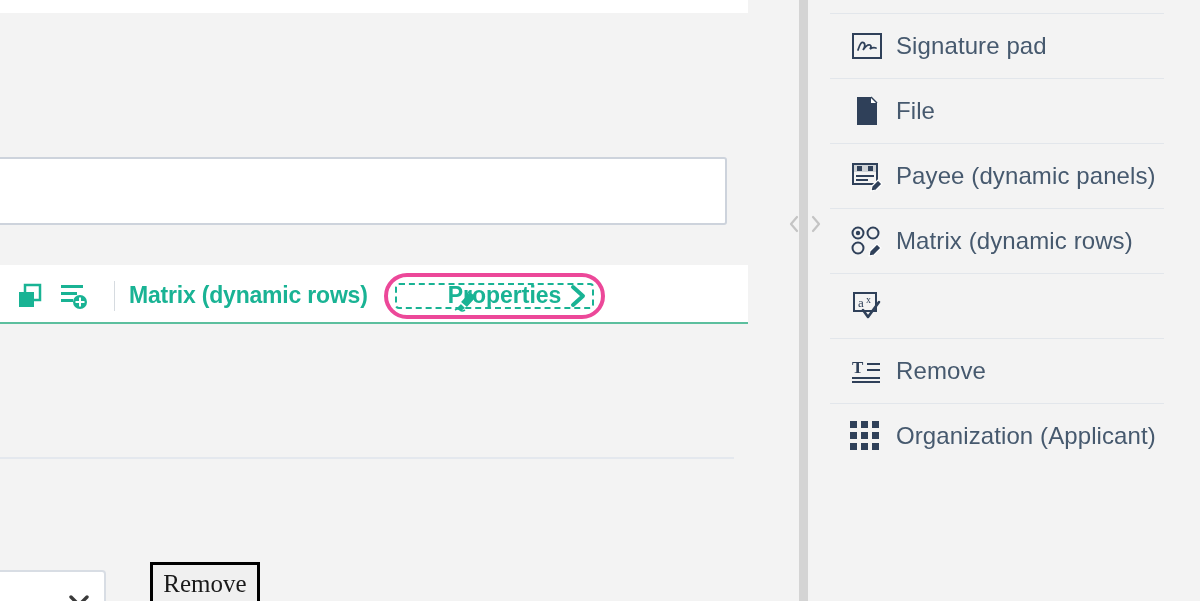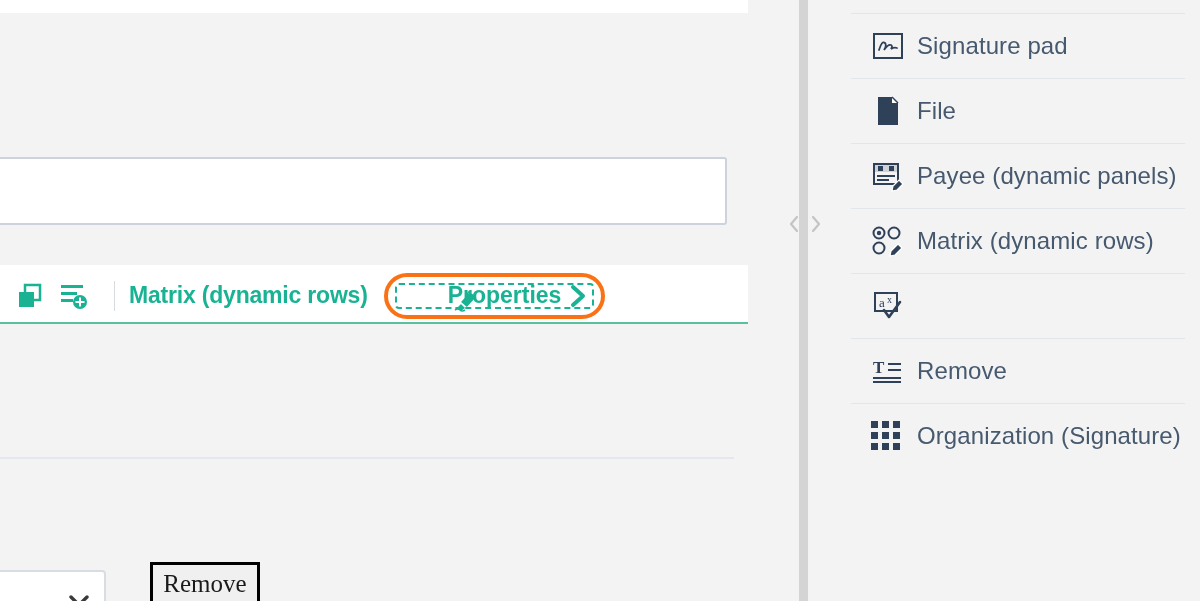--- a/index.html
+++ b/index.html
@@ -41,21 +41,21 @@
     color: #19b394; font-size: 23px; font-weight: 700; letter-spacing: -0.2px;
     white-space: nowrap; flex: 0 0 auto;
   }
 
   
   .props-btn {
     position: relative; margin-left: 16px; flex: 0 0 auto;
     display: flex; align-items: center; gap: 8px;
     height: 46px; padding: 0 14px 0 60px;
     background: #ffffff;
-    border: 4px solid #f97316; border-radius: 25px;
+    border: 4px solid #ec4899; border-radius: 25px;
     color: #19b394; font-size: 23px; font-weight: 700;
     white-space: nowrap;
   }
   .props-btn::after {
     content: ""; position: absolute; left: 7px; top: 6px; right: 7px; bottom: 6px;
     border: 2px dashed #19b394; border-radius: 4px; pointer-events: none;
   }
   .props-pencil { position: absolute; left: 66px; top: 11px; width: 26px; height: 24px; }
   .props-label { position: relative; z-index: 2; }
   .props-chev { position: relative; z-index: 2; display:flex; align-items:center; }
@@ -85,21 +85,21 @@
   
   .splitter-zone { position: absolute; left: 748px; top: 0; width: 110px; height: 601px; background: #f3f3f3; }
   .splitter-bar { position: absolute; left: 51px; top: 0; width: 9px; height: 601px; background: #d4d4d4; }
   .splitter-handle {
     position: absolute; left: 40px; top: 212px; width: 34px; height: 26px;
     display: flex; align-items: center; justify-content: space-between;
     color: #c4c4c4; font-size: 19px; line-height: 1;
   }
 
   
-  .toolbox { position: absolute; left: 843px; top: 0; width: 342px; height: 601px; background: #f3f3f3; overflow: hidden; }
+  .toolbox { position: absolute; left: 822px; top: 0; width: 342px; height: 601px; background: #f3f3f3; overflow: hidden; }
   .tb-row {
     position: relative; height: 65px; display: flex; align-items: center;
     padding-left: 28px; white-space: nowrap;
   }
   .tb-row + .tb-row::before {
     content: ""; position: absolute; left: 8px; right: 0; top: 0; height: 1px; background: #e2e6eb;
   }
   .tb-row-icon {
     width: 46px; flex: 0 0 auto; display: flex; align-items: center; justify-content: flex-start;
     color: #2f4059;
@@ -288,18 +288,18 @@
             <i></i>
             <i></i>
             <i></i>
             <i></i>
             <i></i>
             <i></i>
             <i></i>
             <i></i>
           </span>
       </span>
-      <span class="tb-row-label">Organization (Signature)</span>
+      <span class="tb-row-label">Organization (Applicant)</span>
     </div>
 
 
   </div>
 </div>
 
 </body></html>

